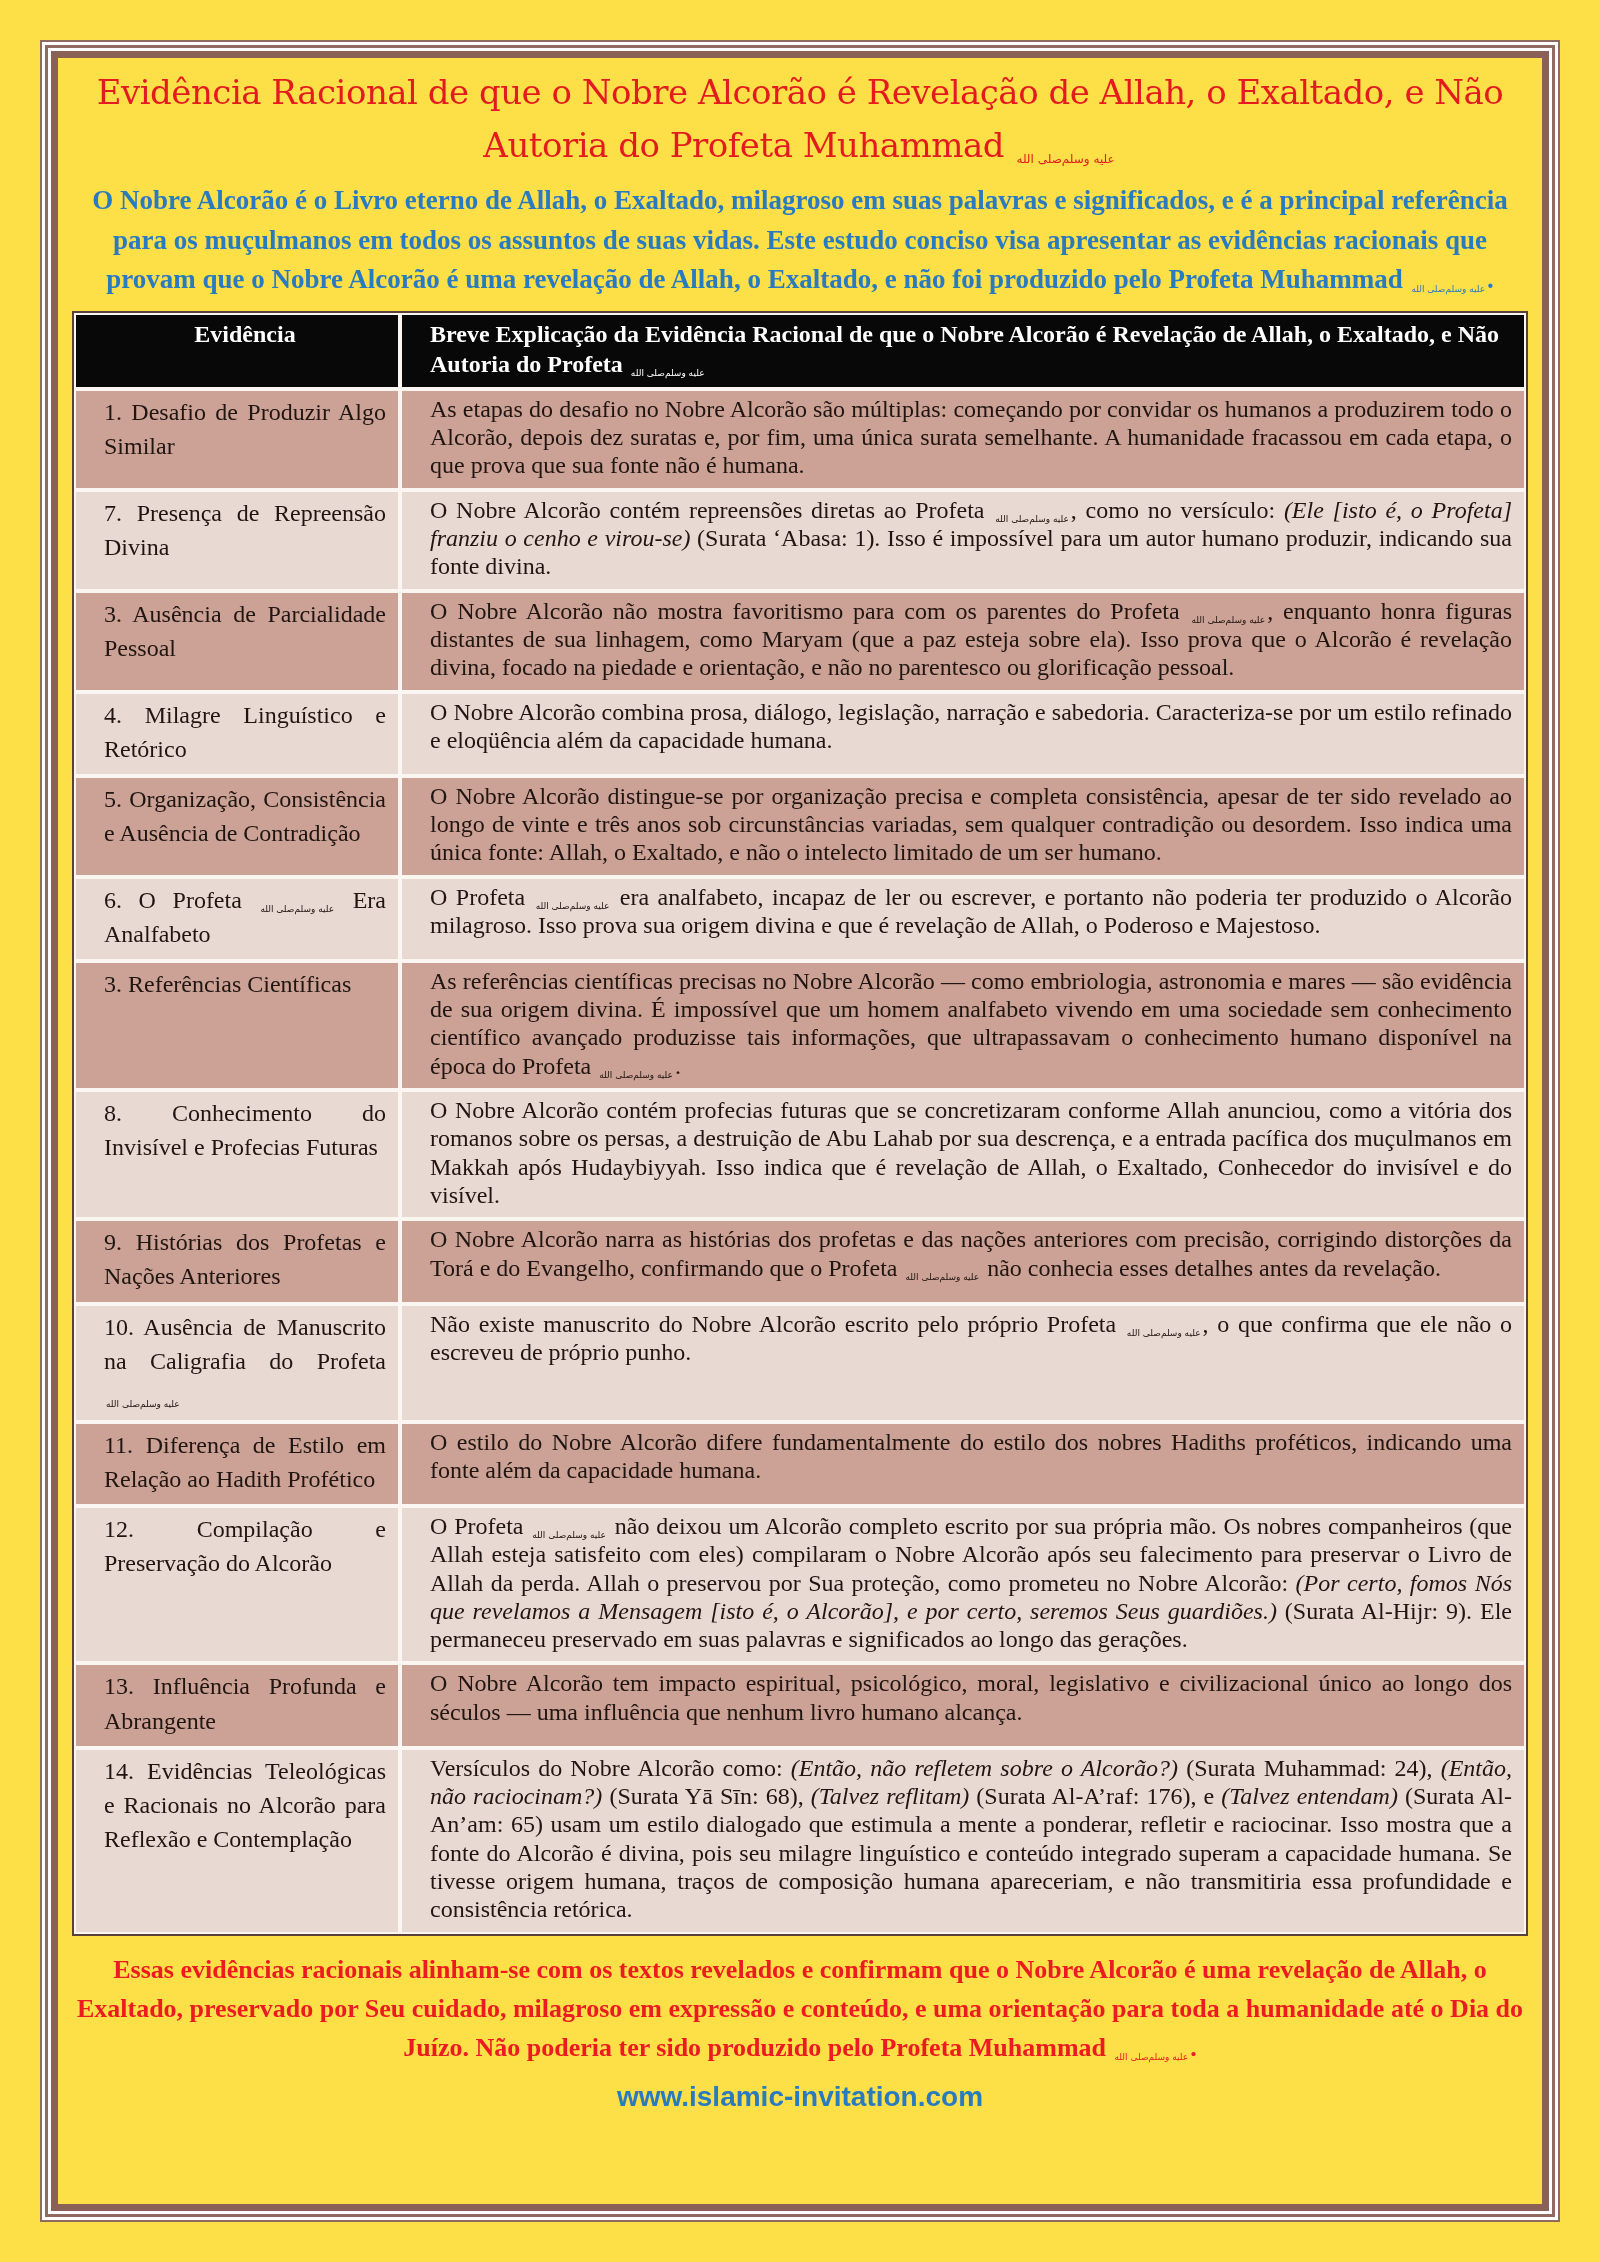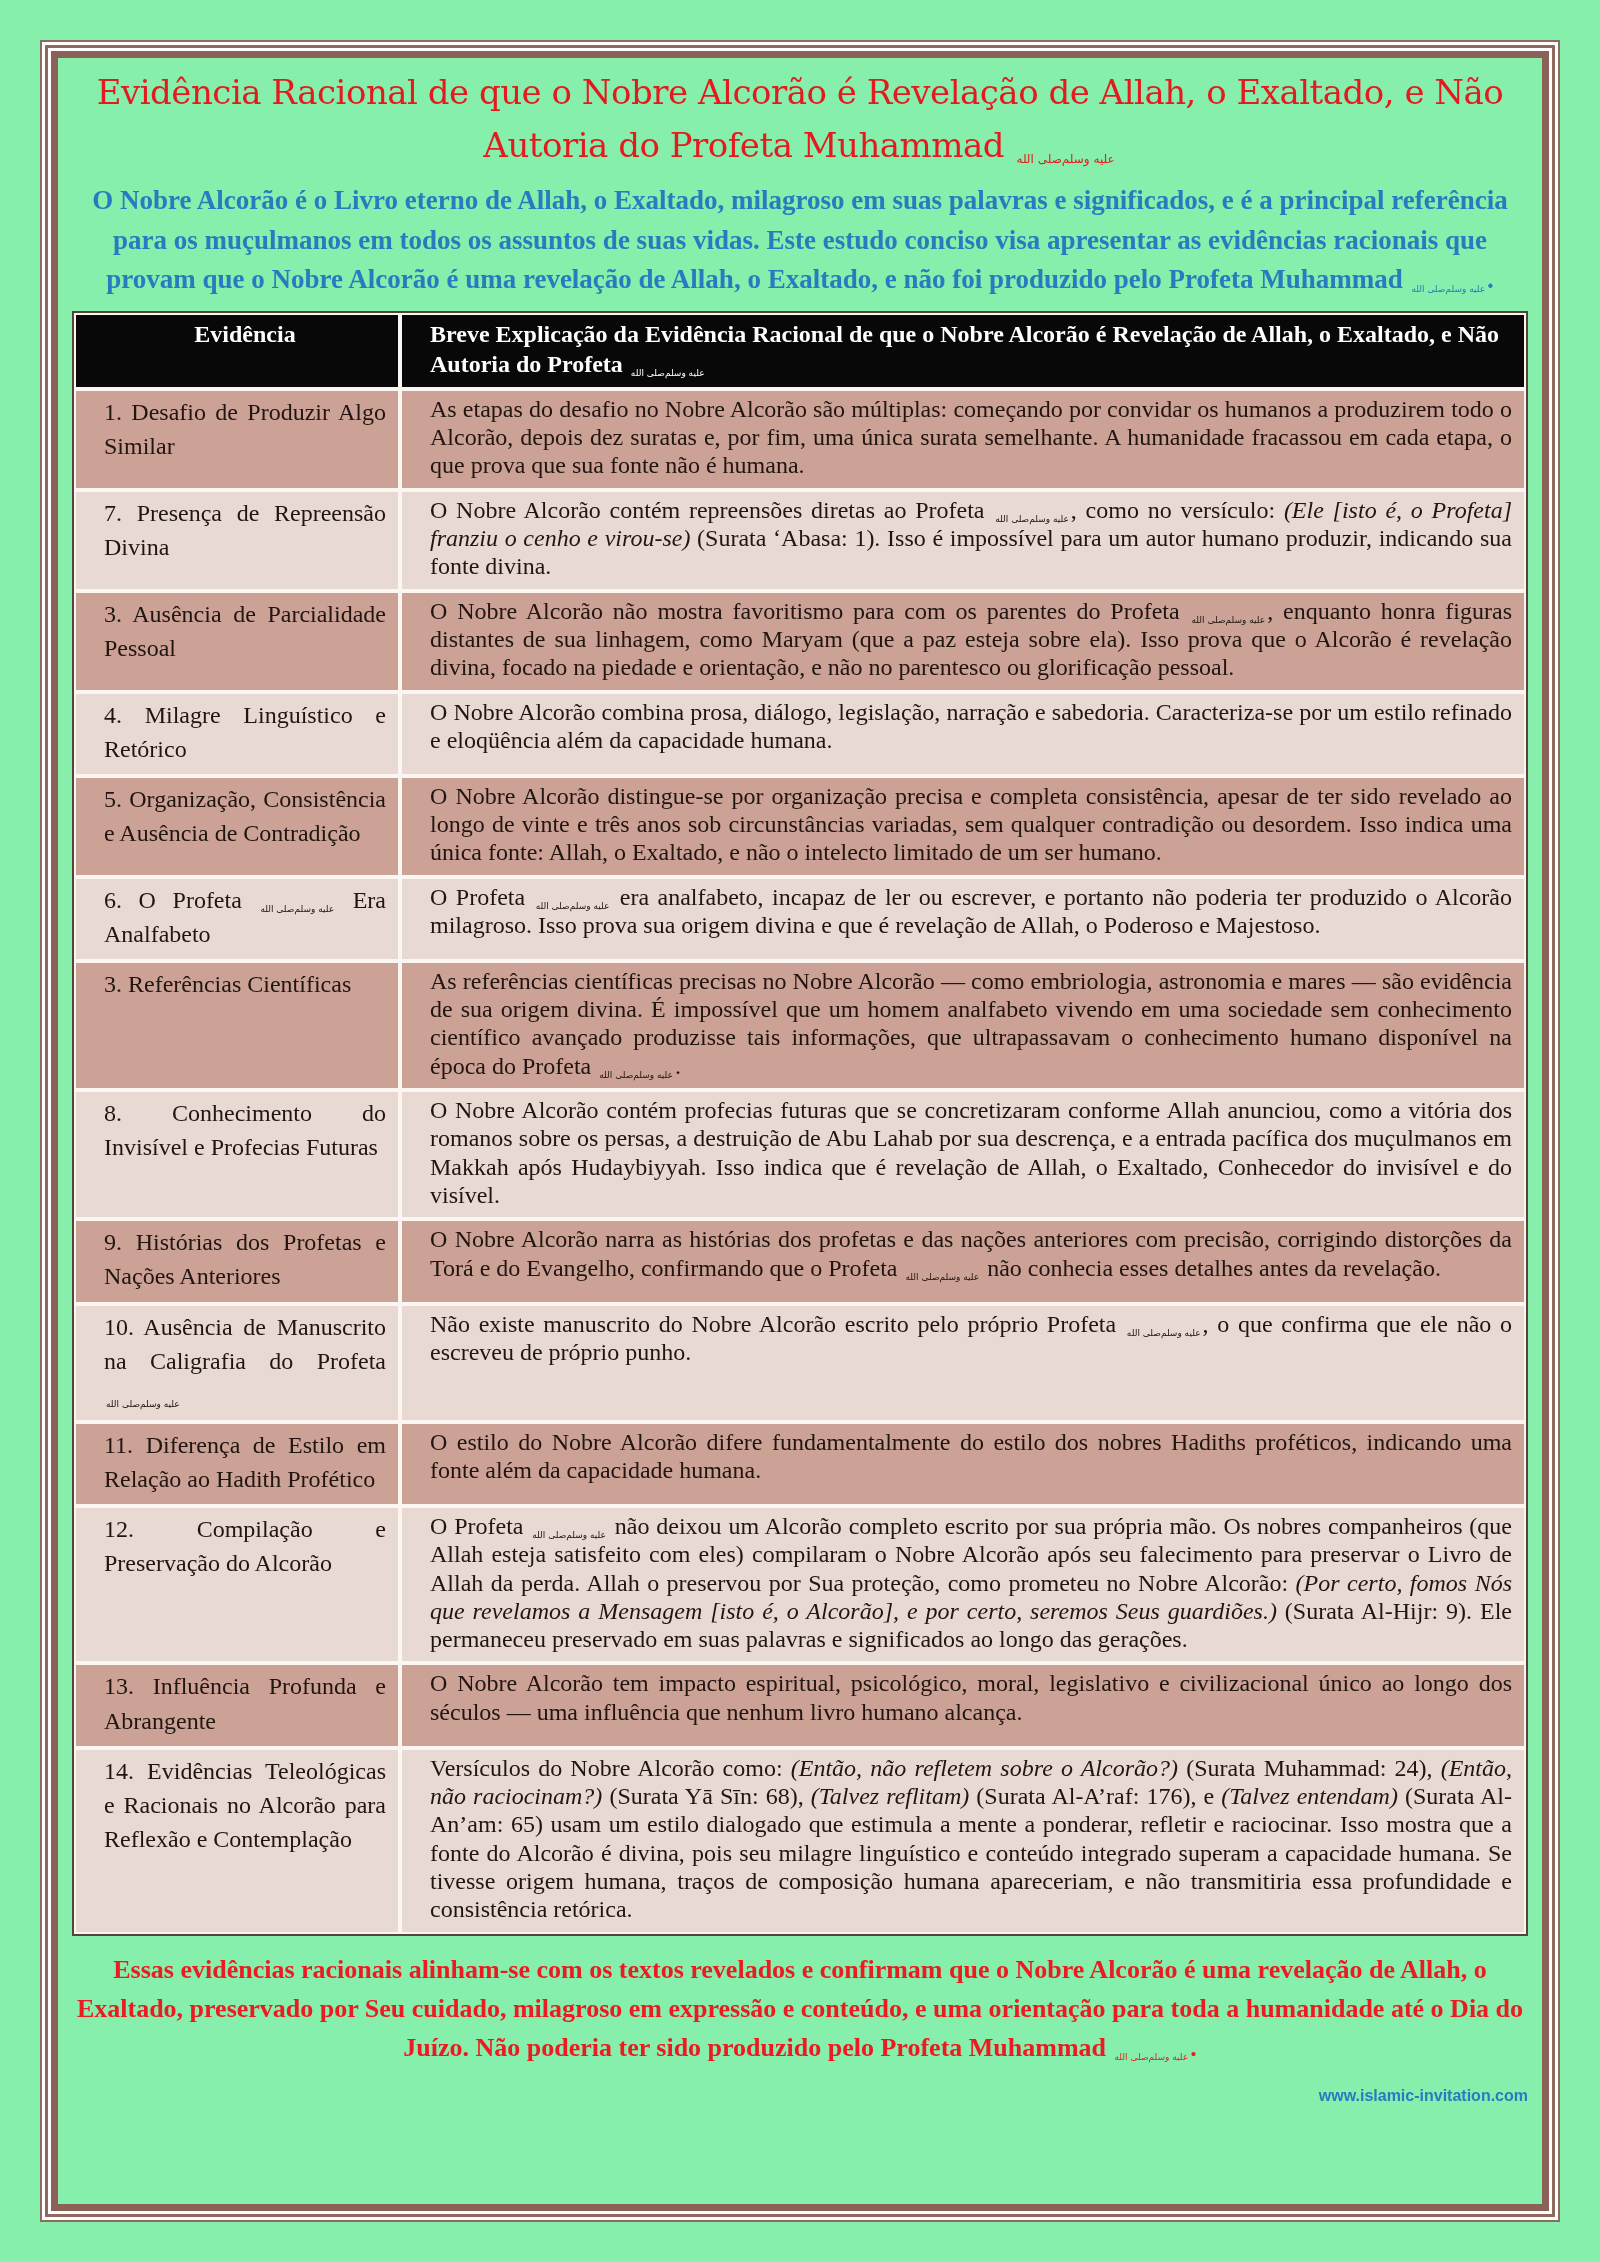--- a/index.html
+++ b/index.html
@@ -6,21 +6,21 @@
   body {
     width: 1600px;
     background: #f4e6d0;
     font-family: "Liberation Serif", serif;
     color: #211511;
   }
   .page {
     position: relative;
     width: 1600px;
     min-height: 2262px;
-    background: #86efac;
+    background: #fde047;
   }
   
   .frame {
     position: absolute;
     inset: 40px;
     border: 2px solid #8f6a5e;
     box-shadow:
       inset 0 0 0 3px #ffffff,
       inset 0 0 0 6px #8f6a5e,
       inset 0 0 0 9px #ffffff,
@@ -101,25 +101,25 @@
   .conclusion {
     margin: 14px auto 0 auto;
     max-width: 1470px;
     text-align: center;
     font-weight: bold;
     font-size: 26px;
     line-height: 1.5;
     color: #ec1b21;
   }
   .website {
-    margin: 20px auto 0 auto;
-    text-align: right;
+    margin: 14px auto 0 auto;
+    text-align: center;
     font-family: "Liberation Sans", sans-serif;
     font-weight: bold;
-    font-size: 16px;
+    font-size: 28px;
     color: #2a7ac0;
   }
   
   .seal {
     display: inline-flex;
     flex-direction: row;
     align-items: center;
     vertical-align: -4px;
     font-family: "DejaVu Sans", sans-serif;
     font-size: 9px;

